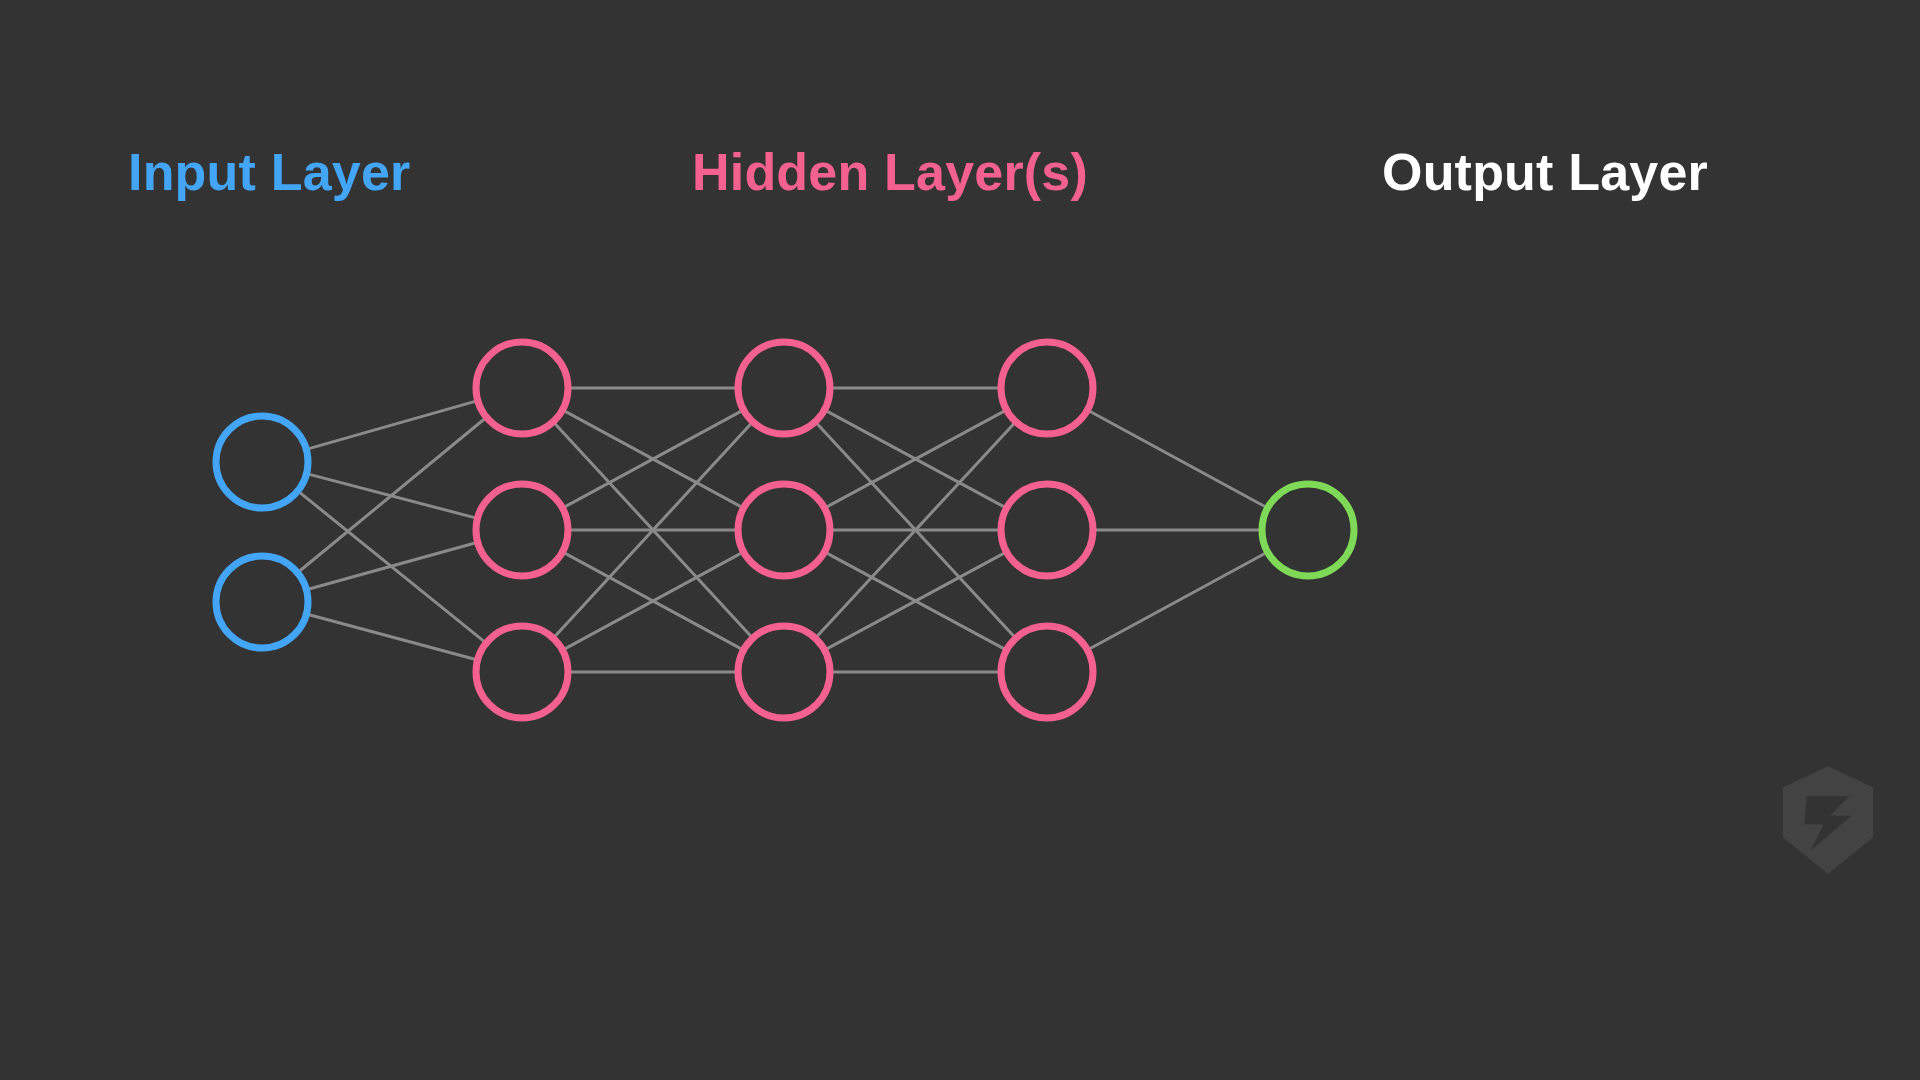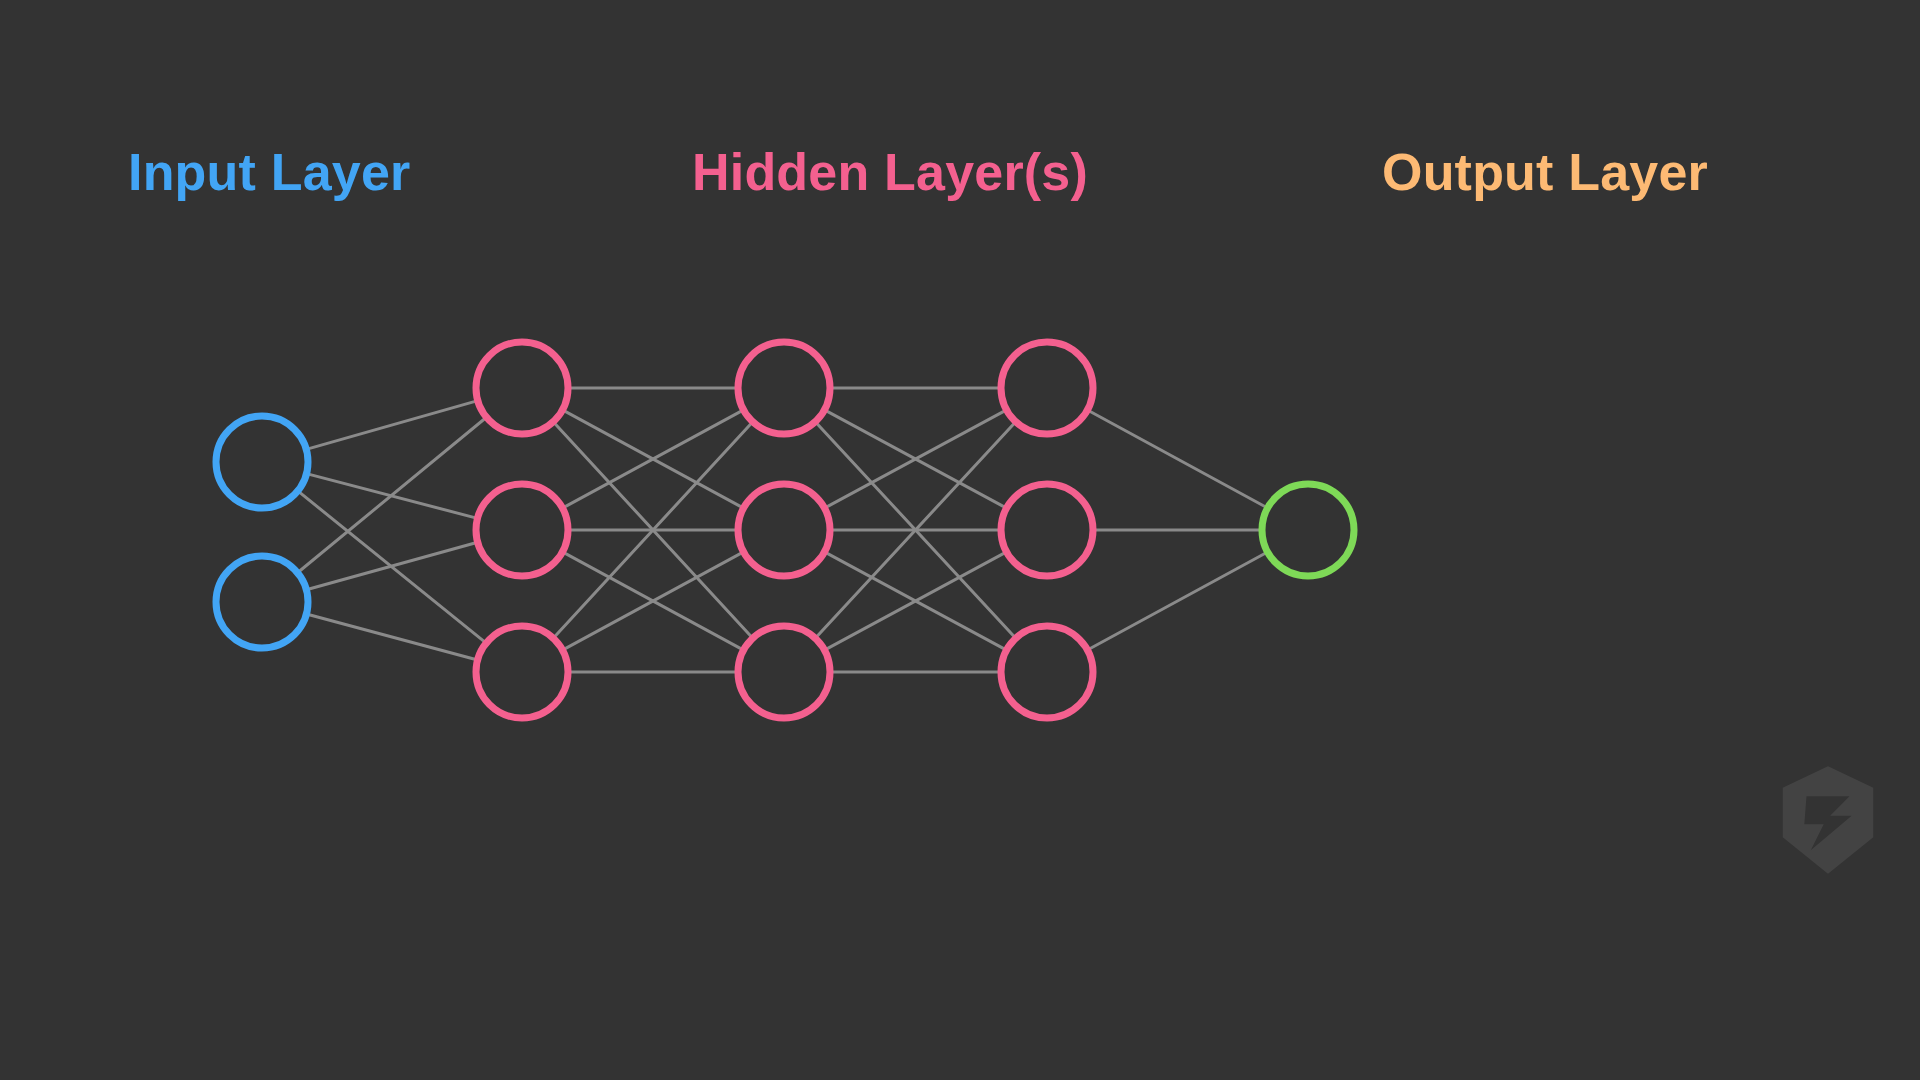--- a/index.html
+++ b/index.html
@@ -53,21 +53,21 @@
 </style>
 </head>
 <body>
 
 <div id="stage" style="background: rgb(51, 51, 51);">
 
   <div class="layer-label" id="label-input" style="color: rgb(66, 165, 245);">Input Layer</div>
 
   <div class="layer-label" id="label-hidden" style="color: rgb(244, 96, 143); text-align: right;">Hidden Layer(s)</div>
 
-  <div class="layer-label" id="label-output" style="color: #fdba74;">Output Layer</div>
+  <div class="layer-label" id="label-output" style="color: #ffffff;">Output Layer</div>
 
   <svg id="net-svg" viewBox="0 0 1920 1080">
     <g id="edges-group">
         <line x1="306.2429213991301" y1="449.4077839094783" x2="477.7570786008699" y2="400.5922160905217" stroke="#8a8a8a" stroke-width="3" class="edge"></line>
         <line x1="306.5031150433319" y1="473.6392762421022" x2="477.4968849566681" y2="518.3607237578979" stroke="#8a8a8a" stroke-width="3" class="edge"></line>
         <line x1="297.7852942893712" y1="490.90350692603056" x2="486.2147057106288" y2="643.0964930739694" stroke="#8a8a8a" stroke-width="3" class="edge"></line>
         <line x1="297.51667588273057" y1="572.7670436965218" x2="486.48332411726943" y2="417.2329563034782" stroke="#8a8a8a" stroke-width="3" class="edge"></line>
         <line x1="306.3315810063421" y1="589.7235621828592" x2="477.6684189936579" y2="542.2764378171408" stroke="#8a8a8a" stroke-width="3" class="edge"></line>
         <line x1="306.4183248919508" y1="613.9587797786021" x2="477.5816751080492" y2="660.0412202213979" stroke="#8a8a8a" stroke-width="3" class="edge"></line>
         <line x1="568" y1="388" x2="738" y2="388" stroke="#8a8a8a" stroke-width="3" class="edge"></line>

